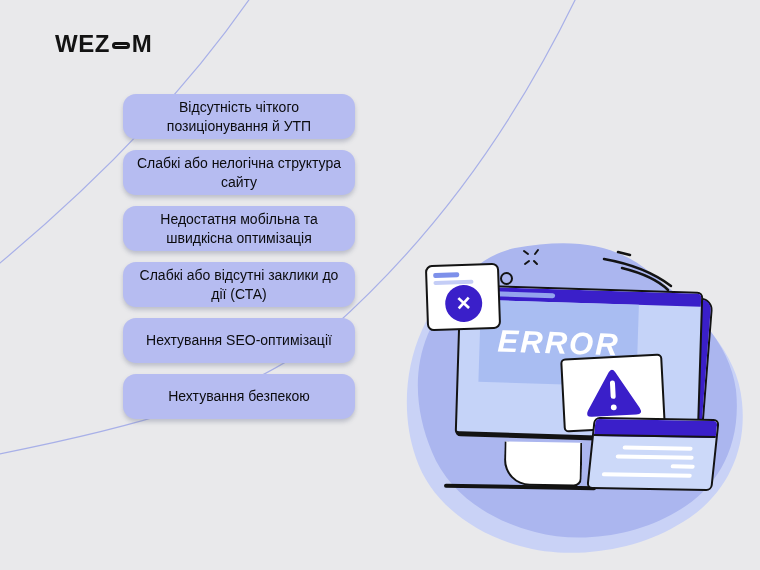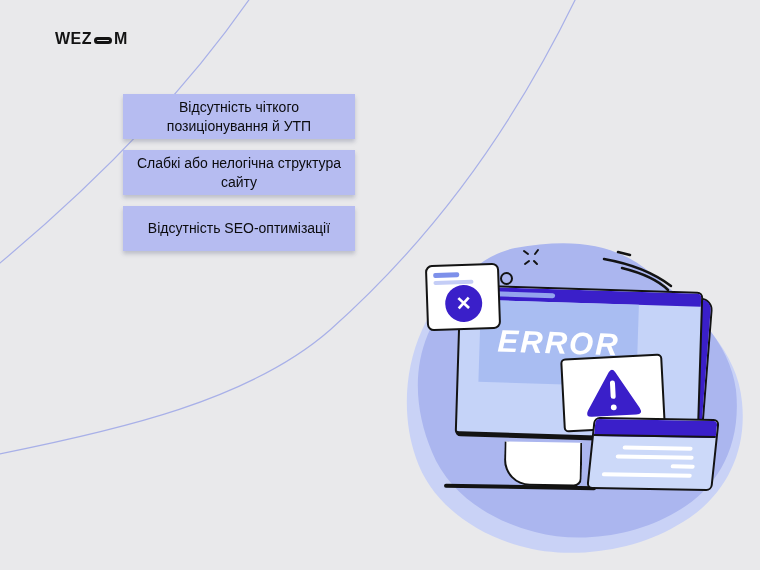--- a/index.html
+++ b/index.html
@@ -6,29 +6,29 @@
   html,body { width:760px; height:570px; }
   body { font-family:"Liberation Sans", sans-serif; }
   .canvas {
     position:relative; width:760px; height:570px;
     background:var(--background, #e9e9eb); overflow:hidden;
   }
   svg.bg-curves { position:absolute; left:0; top:0; width:760px; height:570px; }
 
   
   .logo { position:absolute; left:55px; top:30px; display:flex; align-items:center;
-          font-weight:bold; font-size:16px; letter-spacing:.5px; color:#131313; }
+          font-weight:bold; font-size:24px; letter-spacing:.5px; color:#131313; }
   .logo-oval { display:inline-block; width:18px; height:7px; border:3.5px solid #131313;
                border-radius:8px; margin:2px 2px 0 2px; }
 
   
   .problems { position:absolute; left:123px; top:94px; width:232px; }
   .problem-item {
     width:232px; height:45px; margin-bottom:11px; background:var(--item-fill,#b6bcf1);
-    border-radius:0; display:flex; align-items:center; justify-content:center;
+    border-radius:13px; display:flex; align-items:center; justify-content:center;
     text-align:center; font-size:14px; line-height:1.3; color:#0b0b0e; padding:0 10px;
     box-shadow:0 3px 4px rgba(110,115,140,.35);
   }
 
   
   .illu { position:absolute; left:400px; top:222px; width:360px; height:340px; }
   .illu svg.blob-layer { position:absolute; left:0; top:0; width:360px; height:340px; }
 
   .tablet { position:absolute; left:246px; top:74px; width:62px; height:142px;
     background:var(--screen,#c5d3f8); border:2px solid #131313;
@@ -92,21 +92,24 @@
 
   <div class="logo">
     <span>WEZ</span>
     <span class="logo-oval"></span>
     <span>M</span>
   </div>
 
   <div class="problems">
     <div class="problem-item">Відсутність чіткого позиціонування й УТП</div>
     <div class="problem-item">Слабкі або нелогічна структура сайту</div>
-    <div class="problem-item">Відсутність SEO-оптимізації</div>
+    <div class="problem-item">Недостатня мобільна та швидкісна оптимізація</div>
+    <div class="problem-item">Слабкі або відсутні заклики до дії (СТА)</div>
+    <div class="problem-item">Нехтування SEO-оптимізації</div>
+    <div class="problem-item">Нехтування безпекою</div>
   </div>
 
   <div class="illu">
 
     <svg class="blob-layer" viewBox="0 0 360 340" fill="none">
 
       <path d="M 110,34 C 170,22 220,26 258,60 C 298,92 338,130 342,180 C 348,238 318,282 276,304
                C 232,330 168,338 120,324 C 70,310 30,278 16,236 C 2,196 4,148 22,108 C 40,70 64,46 110,34 Z" fill="var(--blob-light,#c9d2f6)"></path>
 
       <path d="M 115,26 C 170,16 215,20 252,52 C 290,82 330,120 336,168 C 342,226 316,268 276,290

